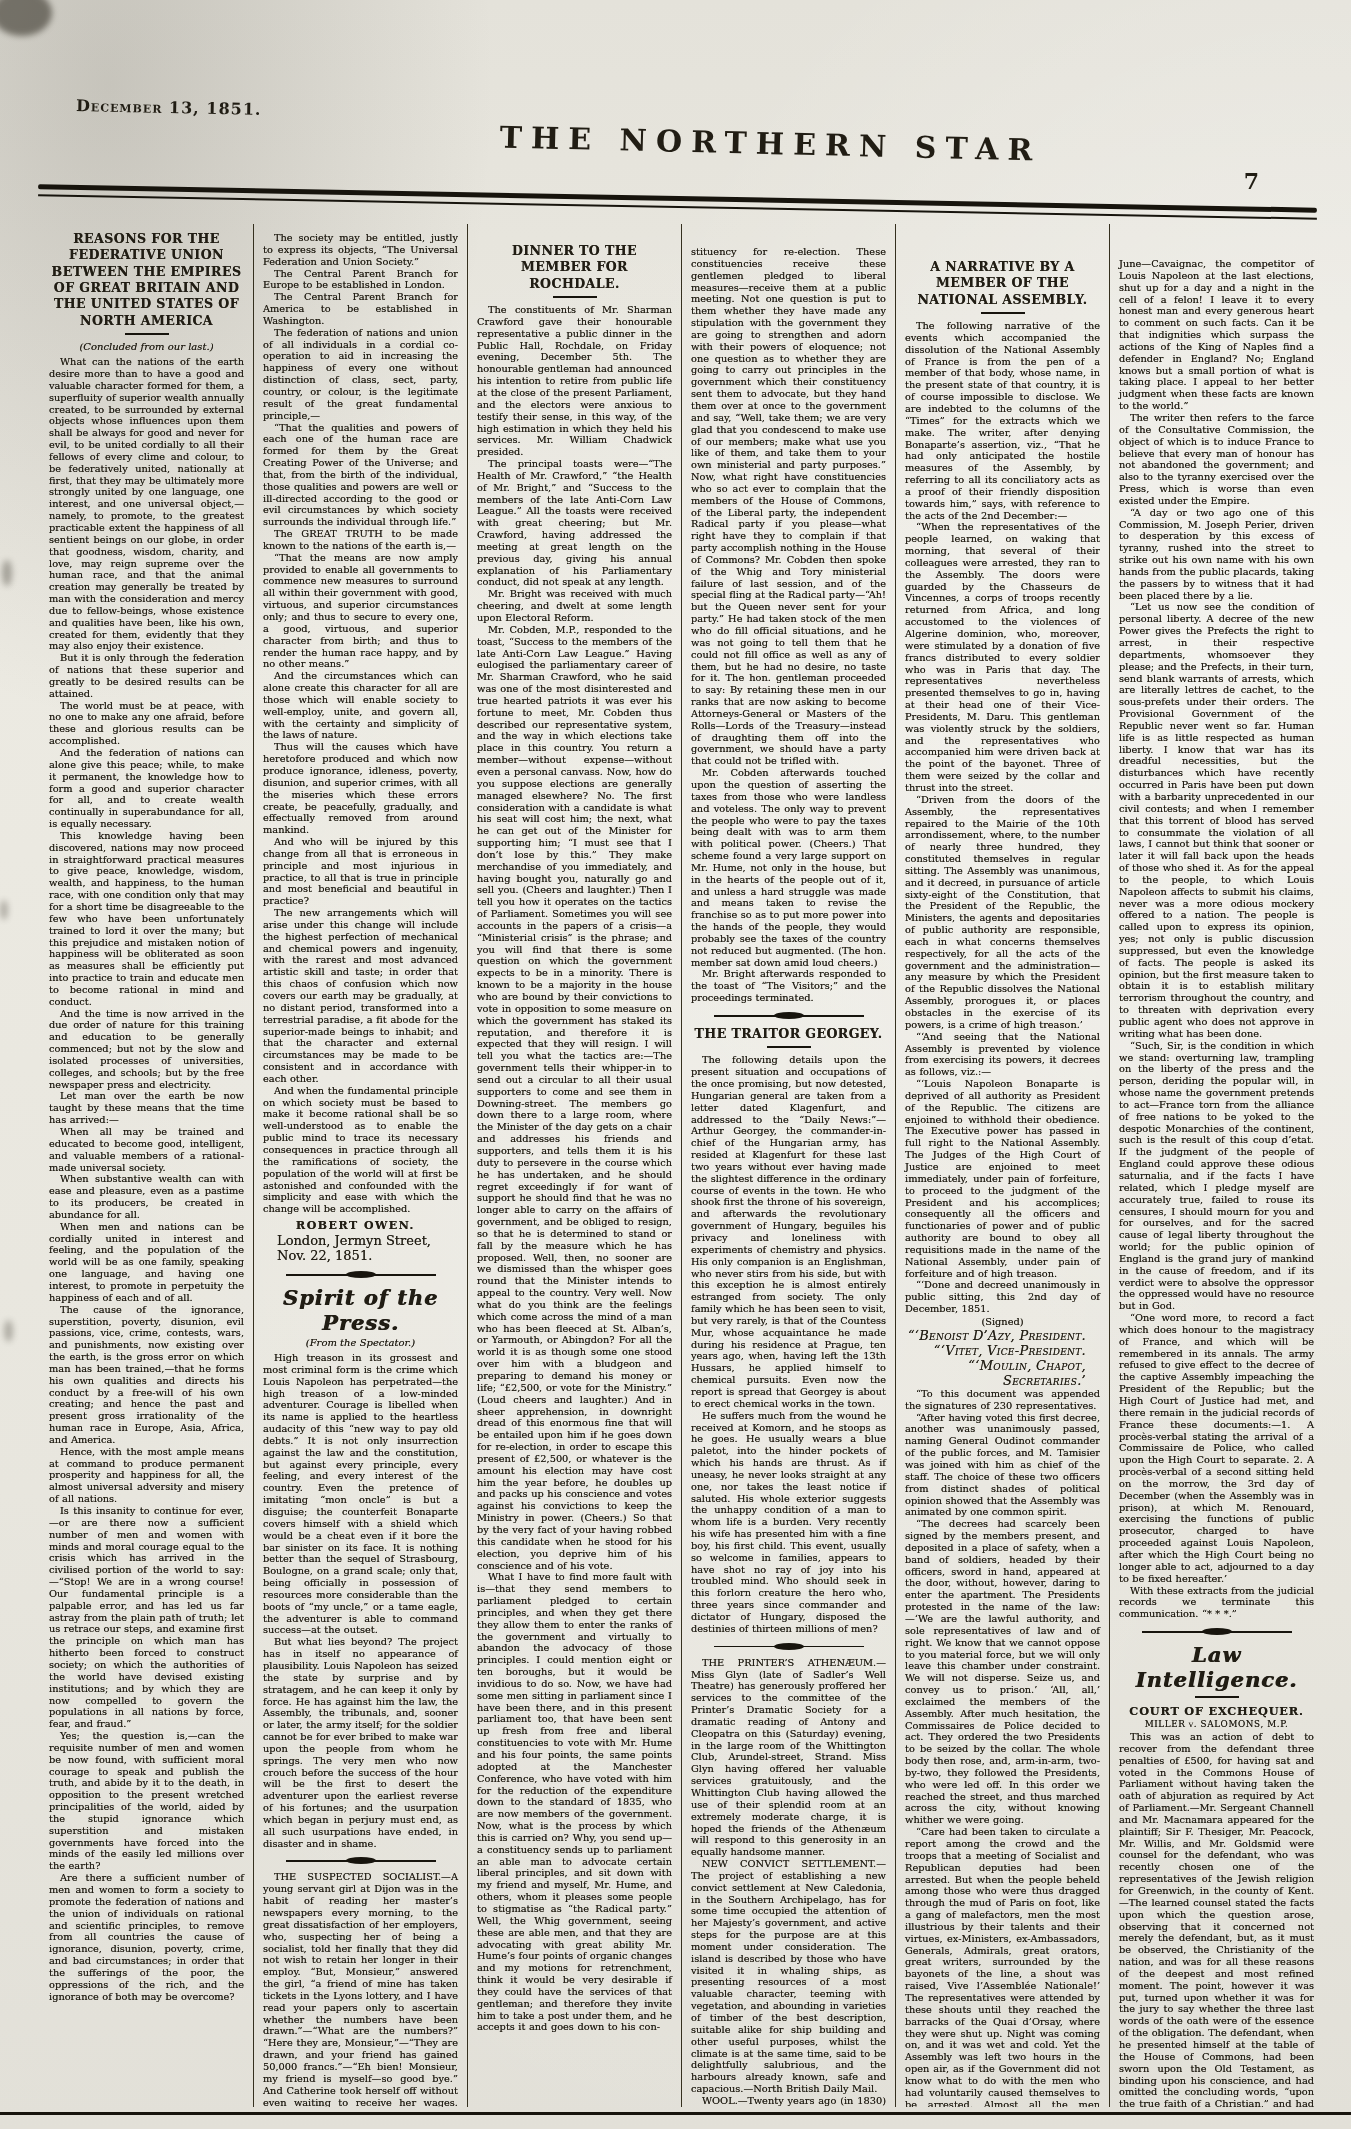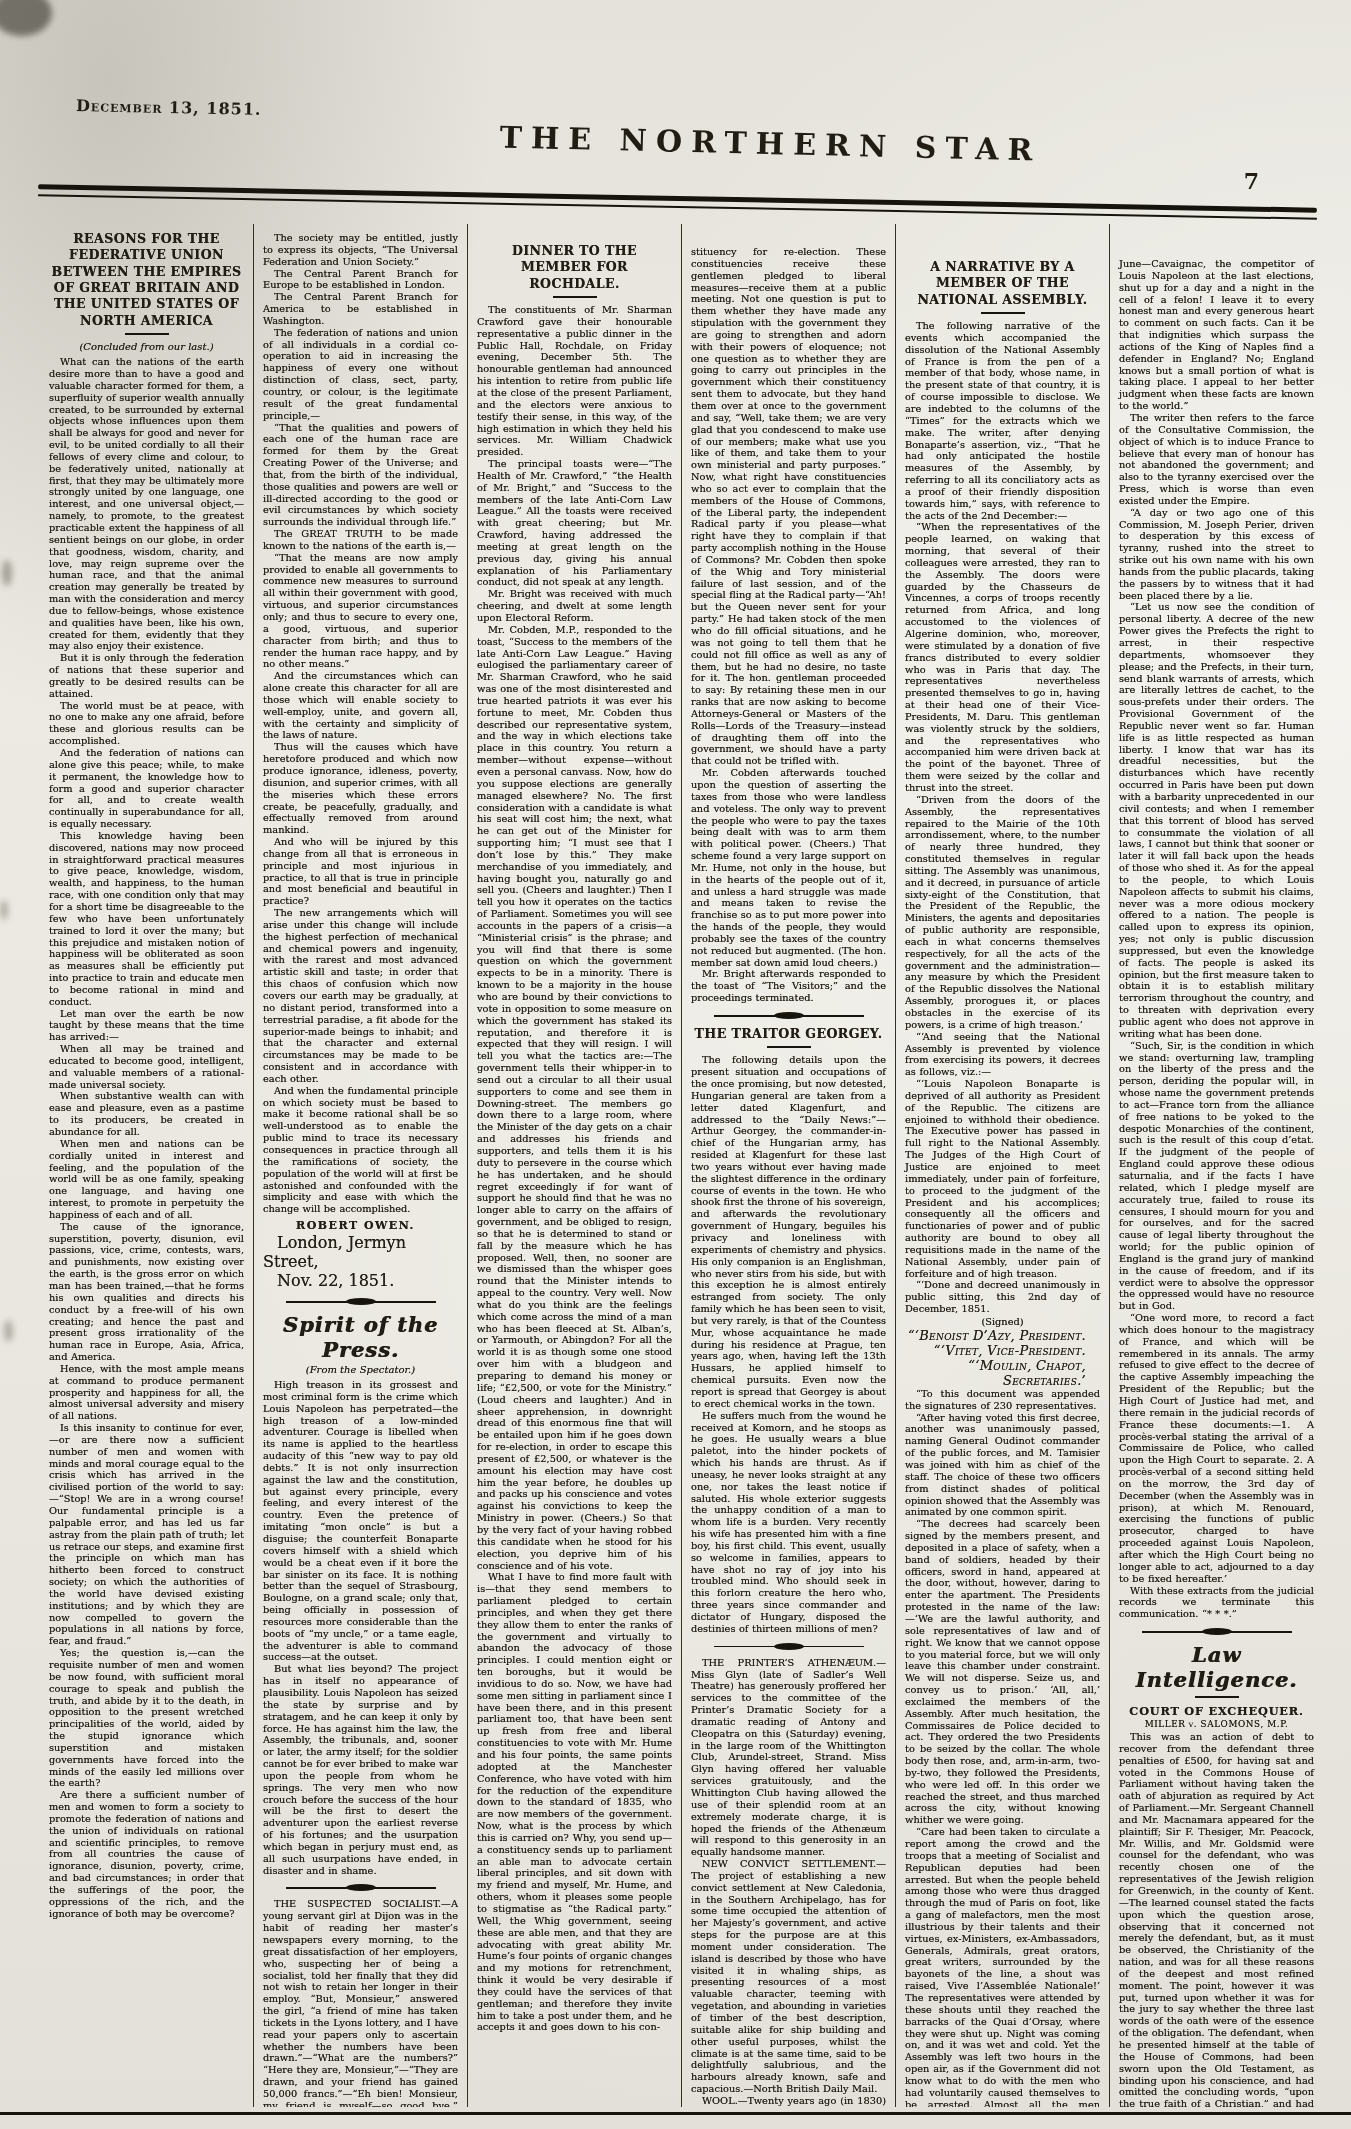--- a/index.html
+++ b/index.html
@@ -32,21 +32,21 @@
   .article-heading{text-align:center;font-weight:bold;font-size:12.6px;line-height:1.3;letter-spacing:.4px;margin:5px 2px 3px;}
   .note{text-align:center;font-style:italic;font-size:10px;margin:2px 0 4px;}
   .head-rule{width:44px;height:2px;background:#17140d;margin:4px auto 6px;}
   .para{font-size:9.8px;line-height:1.21;text-align:justify;text-indent:11px;margin:0;word-spacing:.4px;}
   .para.cont{text-indent:0;}
   .divider{position:relative;height:9px;width:150px;margin:7px auto 6px;}
   .divider::before{content:"";position:absolute;left:0;right:0;top:4px;height:1.5px;background:#17140d;}
   .divider::after{content:"";position:absolute;left:50%;top:1px;width:30px;height:7px;margin-left:-15px;background:#17140d;border-radius:50%;}
   .blackletter{text-align:center;font-weight:bold;font-style:italic;font-size:21px;letter-spacing:1px;margin:6px 0 2px;text-shadow:.7px 0 0 #17140d;}
   .byline{text-align:center;font-weight:bold;font-size:11px;letter-spacing:1.5px;margin:4px 10px 1px 0;}
-  .byline-sub{font-size:16px;margin:0;text-indent:14px;}
+  .byline-sub{font-size:13px;margin:0;text-indent:14px;}
   .subheading{text-align:center;font-weight:bold;font-size:11.3px;letter-spacing:.8px;margin:5px 0 1px;}
   .caseline{text-align:center;font-size:8.8px;letter-spacing:.6px;margin:0 0 2px;font-variant:small-caps;}
   .signed{text-align:center;font-size:9.8px;margin:1px 0;}
   .sig{text-align:right;font-size:13px;letter-spacing:.3px;margin:0 14px 0 0;font-variant:small-caps;font-style:italic;}
 </style>
 </head>
 <body>
 
 <div class="sheet">
   <div class="smudge" style="left:-8px;top:-10px;width:60px;height:46px;"></div>
@@ -63,20 +63,21 @@
   <div class="cols" id="columns">
       <div class="col">
         <div class="article-heading">REASONS FOR THE FEDERATIVE UNION BETWEEN THE EMPIRES OF GREAT BRITAIN AND THE UNITED STATES OF NORTH AMERICA</div>
         <div class="head-rule"></div>
         <div class="note">(Concluded from our last.)</div>
         <div class="para">What can the nations of the earth desire more than to have a good and valuable character formed for them, a superfluity of superior wealth annually created, to be surrounded by external objects whose influences upon them shall be always for good and never for evil, to be united cordially to all their fellows of every clime and colour, to be federatively united, nationally at first, that they may be ultimately more strongly united by one language, one interest, and one universal object,—namely, to promote, to the greatest practicable extent the happiness of all sentient beings on our globe, in order that goodness, wisdom, charity, and love, may reign supreme over the human race, and that the animal creation may generally be treated by man with the consideration and mercy due to fellow-beings, whose existence and qualities have been, like his own, created for them, evidently that they may also enjoy their existence.</div>
         <div class="para">But it is only through the federation of nations that these superior and greatly to be desired results can be attained.</div>
         <div class="para">The world must be at peace, with no one to make any one afraid, before these and glorious results can be accomplished.</div>
         <div class="para">And the federation of nations can alone give this peace; while, to make it permanent, the knowledge how to form a good and superior character for all, and to create wealth continually in superabundance for all, is equally necessary.</div>
         <div class="para">This knowledge having been discovered, nations may now proceed in straightforward practical measures to give peace, knowledge, wisdom, wealth, and happiness, to the human race, with one condition only that may for a short time be disagreeable to the few who have been unfortunately trained to lord it over the many; but this prejudice and mistaken notion of happiness will be obliterated as soon as measures shall be efficiently put into practice to train and educate men to become rational in mind and conduct.</div>
+        <div class="para">And the time is now arrived in the due order of nature for this training and education to be generally commenced; but not by the slow and isolated processes of universities, colleges, and schools; but by the free newspaper press and electricity.</div>
         <div class="para">Let man over the earth be now taught by these means that the time has arrived:—</div>
         <div class="para">When all may be trained and educated to become good, intelligent, and valuable members of a rational-made universal society.</div>
         <div class="para">When substantive wealth can with ease and pleasure, even as a pastime to its producers, be created in abundance for all.</div>
         <div class="para">When men and nations can be cordially united in interest and feeling, and the population of the world will be as one family, speaking one language, and having one interest, to promote in perpetuity the happiness of each and of all.</div>
         <div class="para">The cause of the ignorance, superstition, poverty, disunion, evil passions, vice, crime, contests, wars, and punishments, now existing over the earth, is the gross error on which man has been trained,—that he forms his own qualities and directs his conduct by a free-will of his own creating; and hence the past and present gross irrationality of the human race in Europe, Asia, Africa, and America.</div>
         <div class="para">Hence, with the most ample means at command to produce permanent prosperity and happiness for all, the almost universal adversity and misery of all nations.</div>
         <div class="para">Is this insanity to continue for ever,—or are there now a sufficient number of men and women with minds and moral courage equal to the crisis which has arrived in the civilised portion of the world to say:—“Stop! We are in a wrong course! Our fundamental principle is a palpable error, and has led us far astray from the plain path of truth; let us retrace our steps, and examine first the principle on which man has hitherto been forced to construct society; on which the authorities of the world have devised existing institutions; and by which they are now compelled to govern the populations in all nations by force, fear, and fraud.”</div>
         <div class="para">Yes; the question is,—can the requisite number of men and women be now found, with sufficient moral courage to speak and publish the truth, and abide by it to the death, in opposition to the present wretched principalities of the world, aided by the stupid ignorance which superstition and mistaken governments have forced into the minds of the easily led millions over the earth?</div>
         <div class="para">Are there a sufficient number of men and women to form a society to promote the federation of nations and the union of individuals on rational and scientific principles, to remove from all countries the cause of ignorance, disunion, poverty, crime, and bad circumstances; in order that the sufferings of the poor, the oppressions of the rich, and the ignorance of both may be overcome?</div>
       </div>

